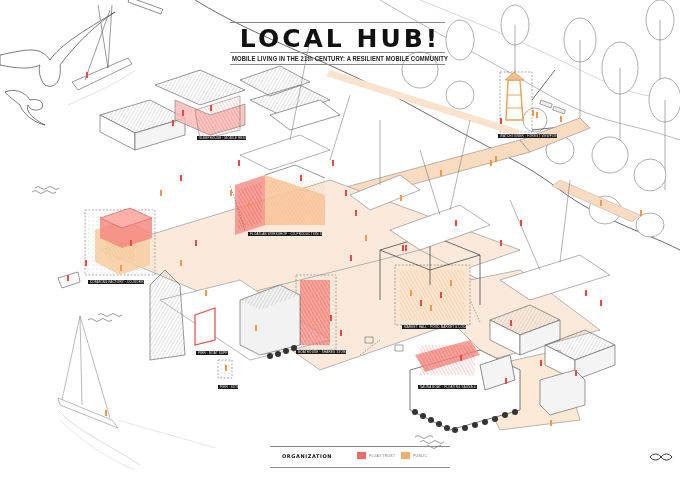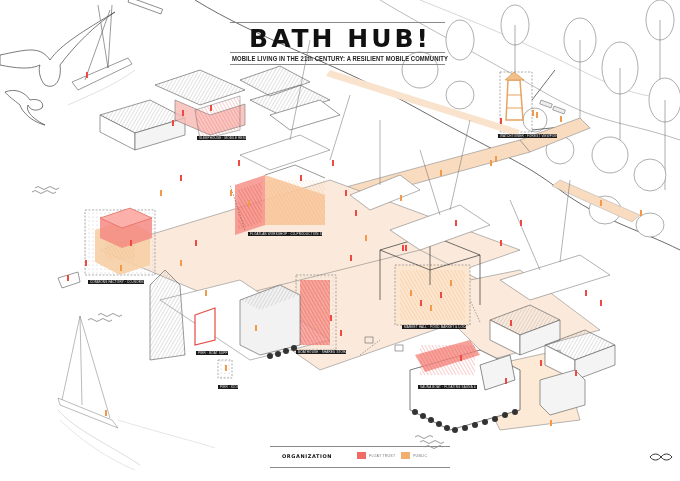--- a/index.html
+++ b/index.html
@@ -307,21 +307,21 @@
   </g>
 
   <g fill="none" stroke="#333" stroke-width="1">
     <path d="M653 457 c 3 -4, 8 -4, 11 0 c 3 4, 8 4, 11 0 c -3 -4, -8 -4, -11 0 c -3 4, -8 4, -11 0 Z" transform="translate(-3 0) scale(1)"></path>
   </g>
 </svg>
 
 
 <div class="title-wrap">
   <div class="title-rule" style="left:230px;top:22px;width:215px;"></div>
-  <div class="title">BATH HUB!</div>
+  <div class="title">LOCAL HUB!</div>
   <div class="title-rule" style="left:230px;top:52px;width:215px;"></div>
   <div class="subtitle">MOBILE LIVING IN THE 21th CENTURY: A RESILIENT MOBILE COMMUNITY</div>
   <div class="title-rule" style="left:230px;top:64px;width:215px;"></div>
 </div>
 
 
 <div class="tag" style="left:197px;top:136px;width:45px;">SLEEPHOUSE · MOBILE RESIDENCE</div>
 <div class="tag" style="left:498px;top:134px;width:55px;">WATCHTOWER · FOREST VIEWPOINT</div>
 <div class="tag" style="left:248px;top:232px;width:70px;">FLOATLAB WORKSHOP · CO-PRODUCTION SPACE</div>
 <div class="tag" style="left:88px;top:280px;width:52px;">COMMONS FACTORY · CO-WORKSHOP</div>

